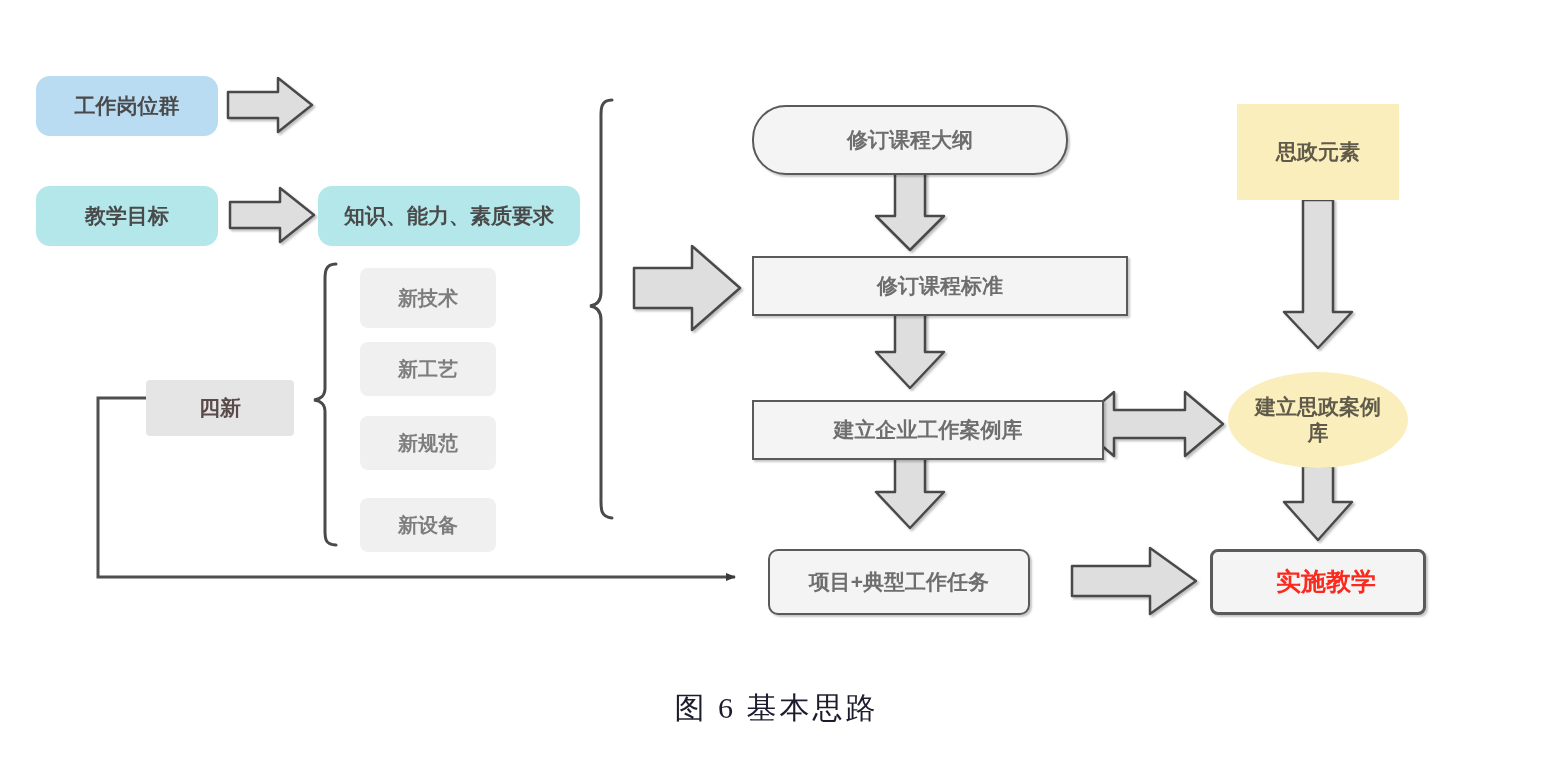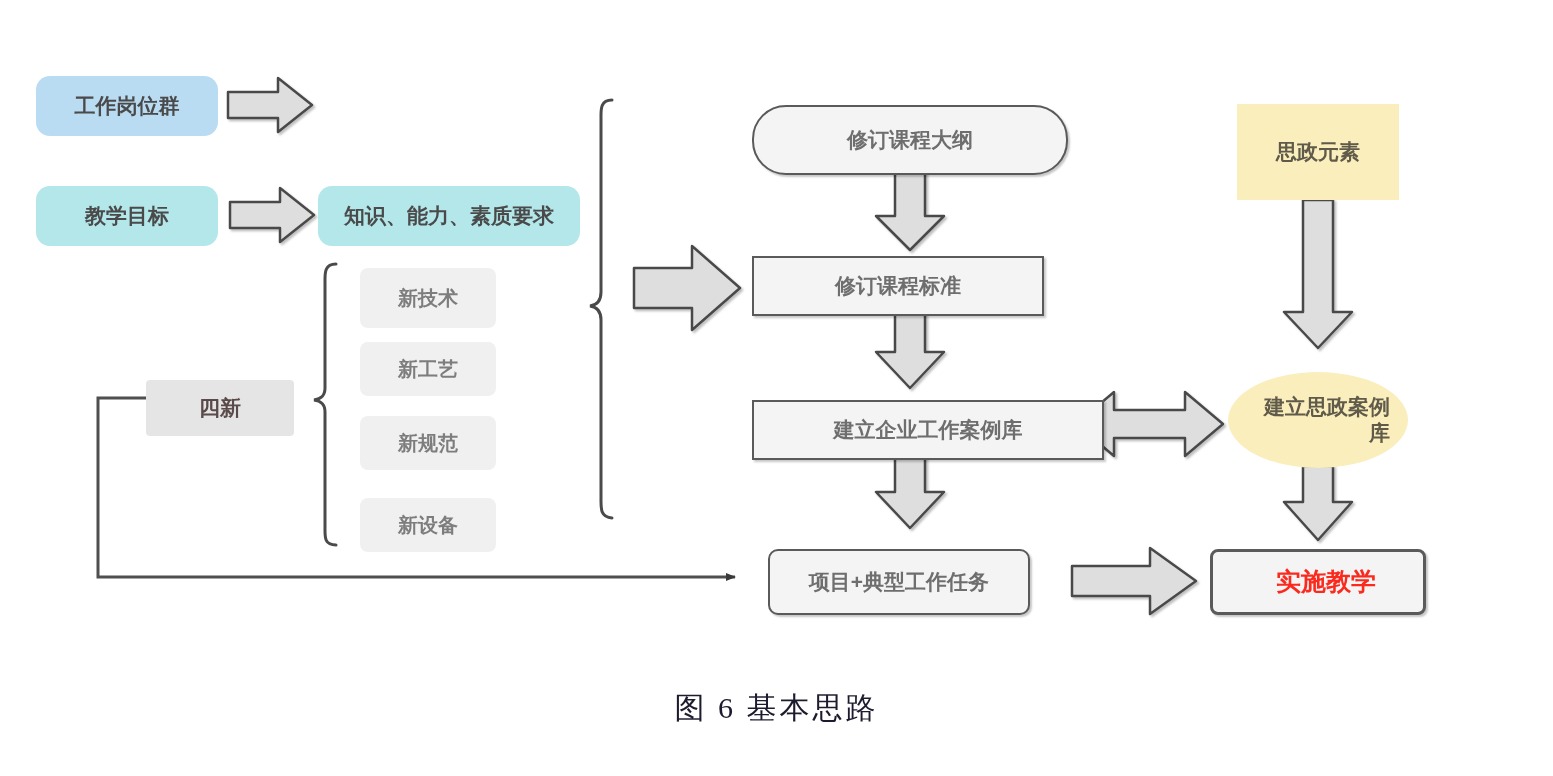--- a/index.html
+++ b/index.html
@@ -22,21 +22,21 @@
     left: 0;
     top: 0;
     width: 1553px;
     height: 776px;
   }
   .node {
     position: absolute;
     display: flex;
     align-items: center;
     justify-content: center;
-    text-align: right;
+    text-align: center;
     box-sizing: border-box;
     line-height: 1.25;
     z-index: 3;
   }
   
   .pill {
     border-radius: 14px;
     font-size: 21px;
     color: #4a4a4a;
     font-weight: 600;
@@ -179,21 +179,21 @@
   <div class="node chip" style="left:360px; top:268px; width:136px; height:60px;">新技术</div>
 
   <div class="node chip" style="left:360px; top:342px; width:136px; height:54px;">新工艺</div>
 
   <div class="node chip" style="left:360px; top:498px; width:136px; height:54px;">新设备</div>
 
   <div class="node chip" style="left:360px; top:416px; width:136px; height:54px;">新规范</div>
 
   <div class="node proc proc-round" style="left:752px; top:105px; width:316px; height:70px;">修订课程大纲</div>
 
-  <div class="node proc proc-rect" style="left:752px; top:256px; width:292px; height:60px;">修订课程标准</div>
+  <div class="node proc proc-rect" style="left:752px; top:256px; width:376px; height:60px;">修订课程标准</div>
 
   <div class="node proc proc-rect" style="left:752px; top:400px; width:352px; height:60px;">建立企业工作案例库</div>
 
   <div class="node proc proc-soft" style="left:768px; top:549px; width:262px; height:66px;">项目+典型工作任务</div>
 
   <div class="node flat flat-yellow" style="left:1237px; top:104px; width:162px; height:96px;">思政元素</div>
 
   <div class="node flat ellipse-yellow" style="left:1228px; top:372px; width:180px; height:96px; padding:0 18px;">建立思政案例库</div>
 
   <div class="node proc proc-final text-red" style="left:1210px; top:549px; width:216px; height:66px;">实施教学</div>

